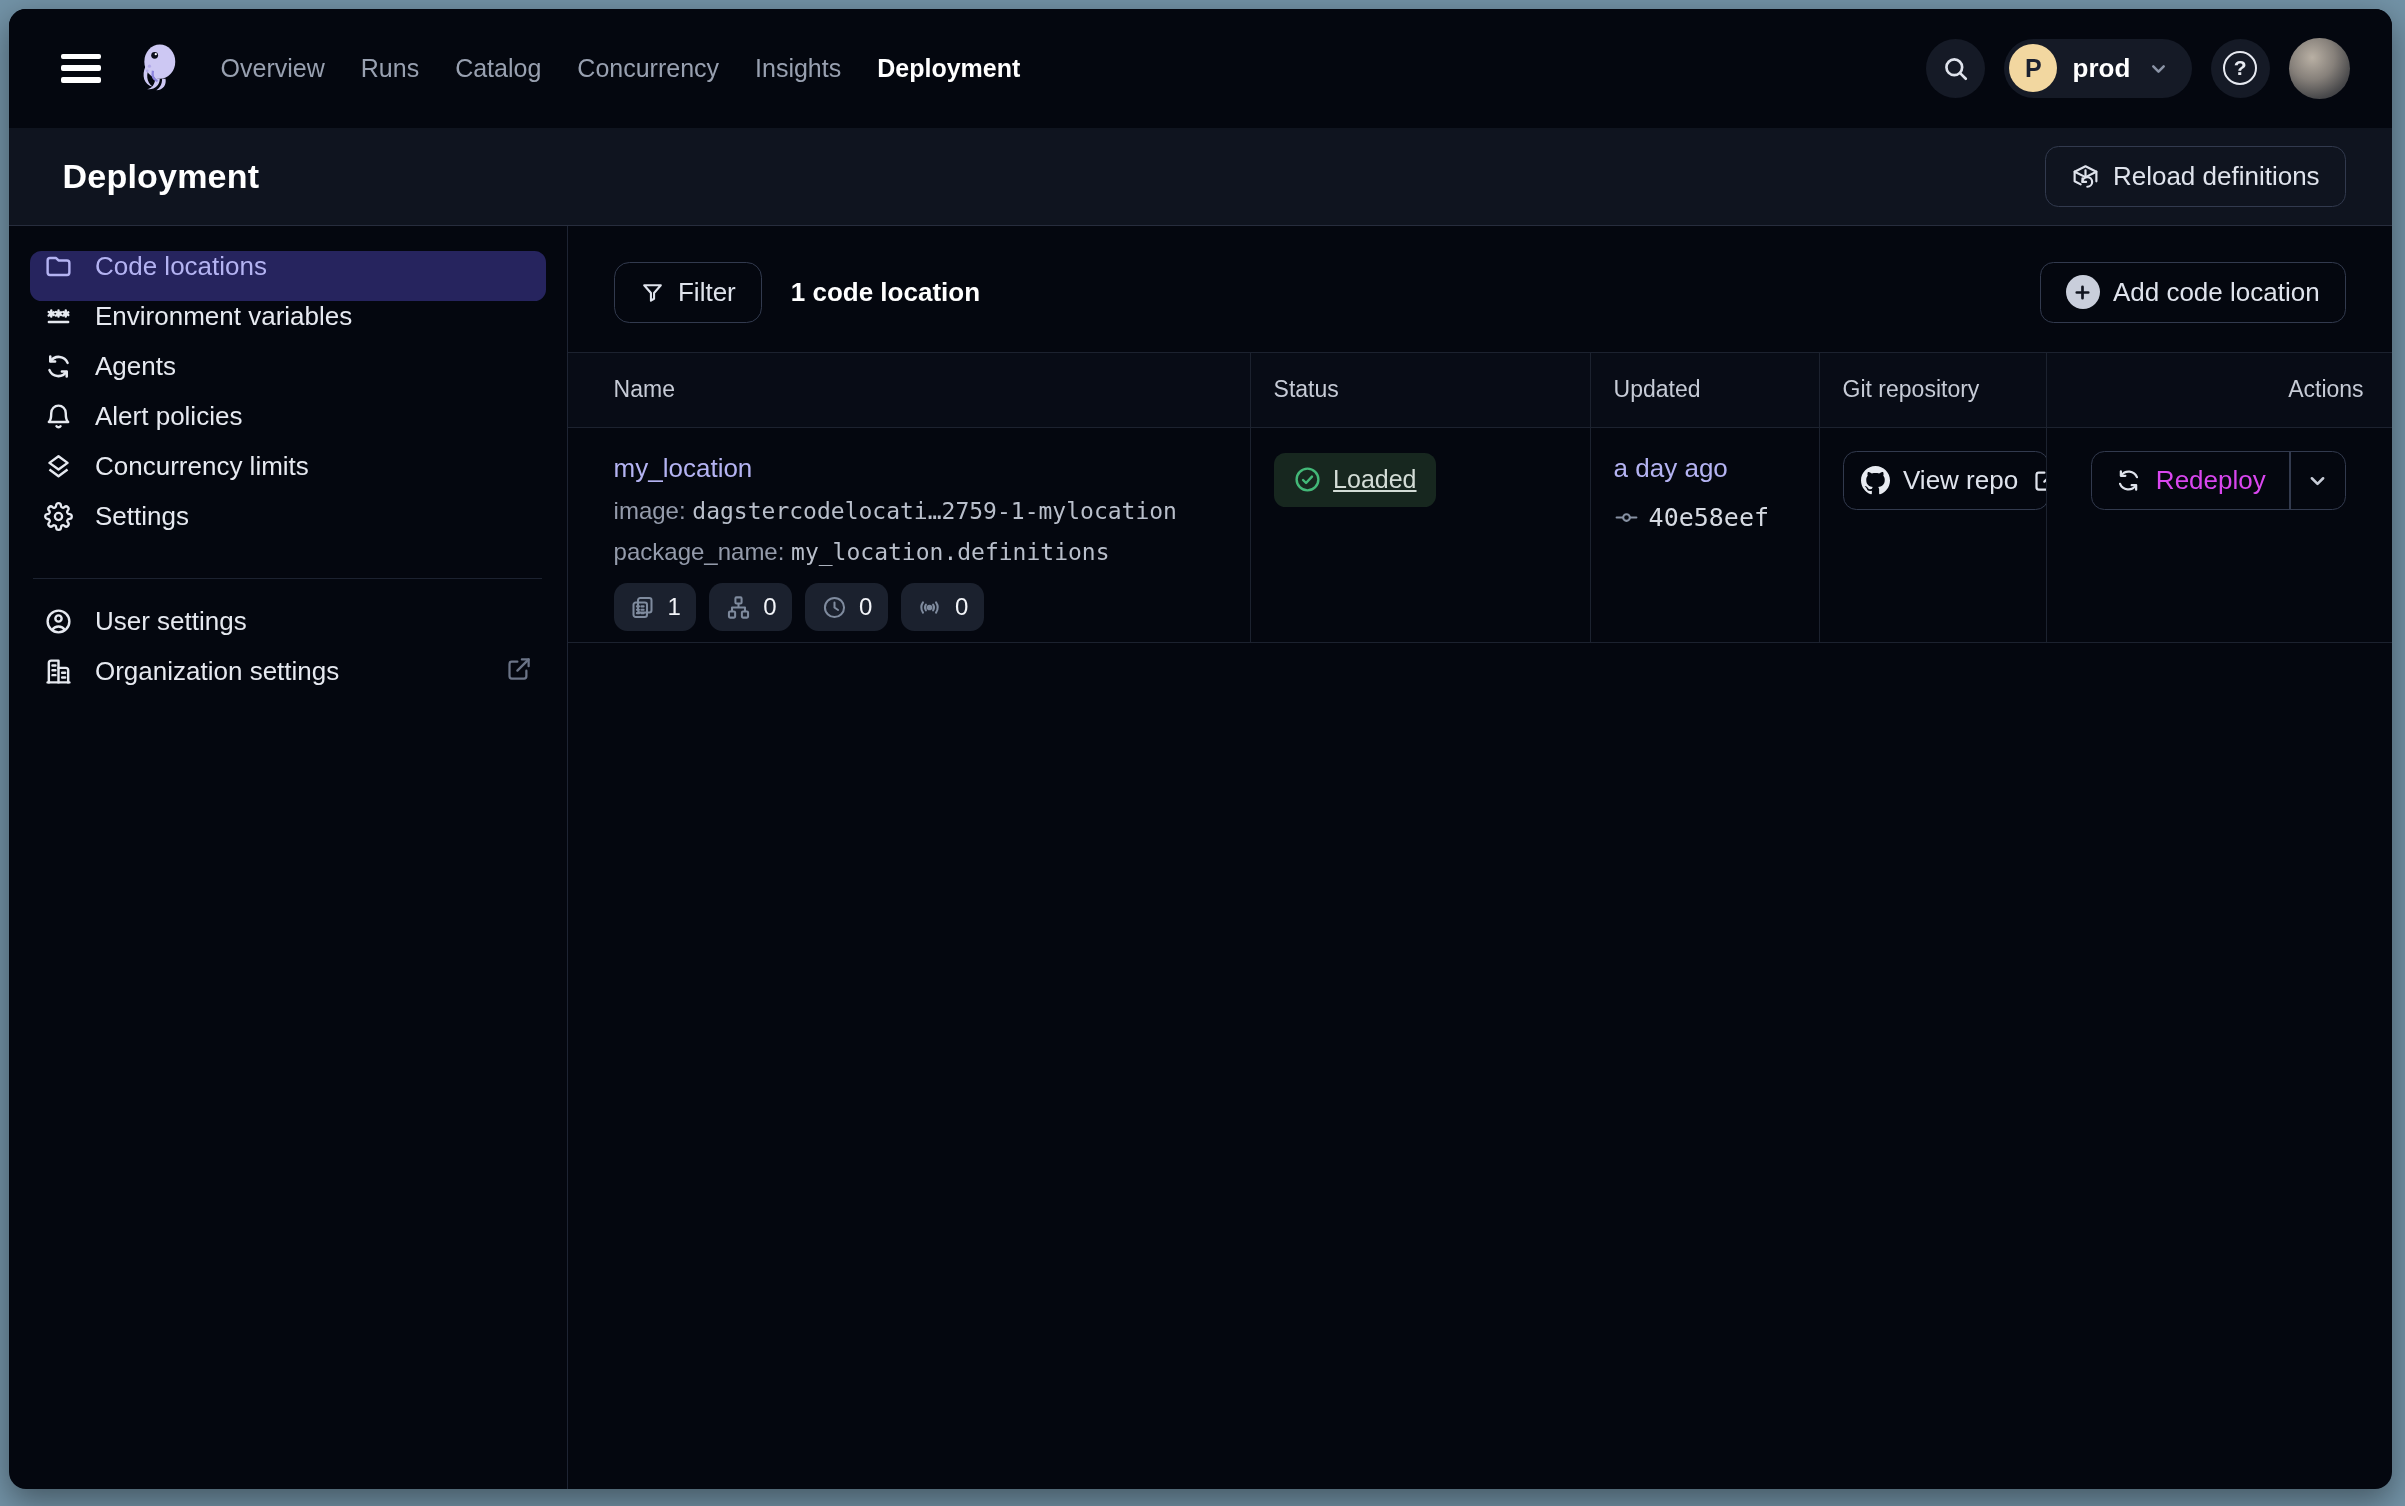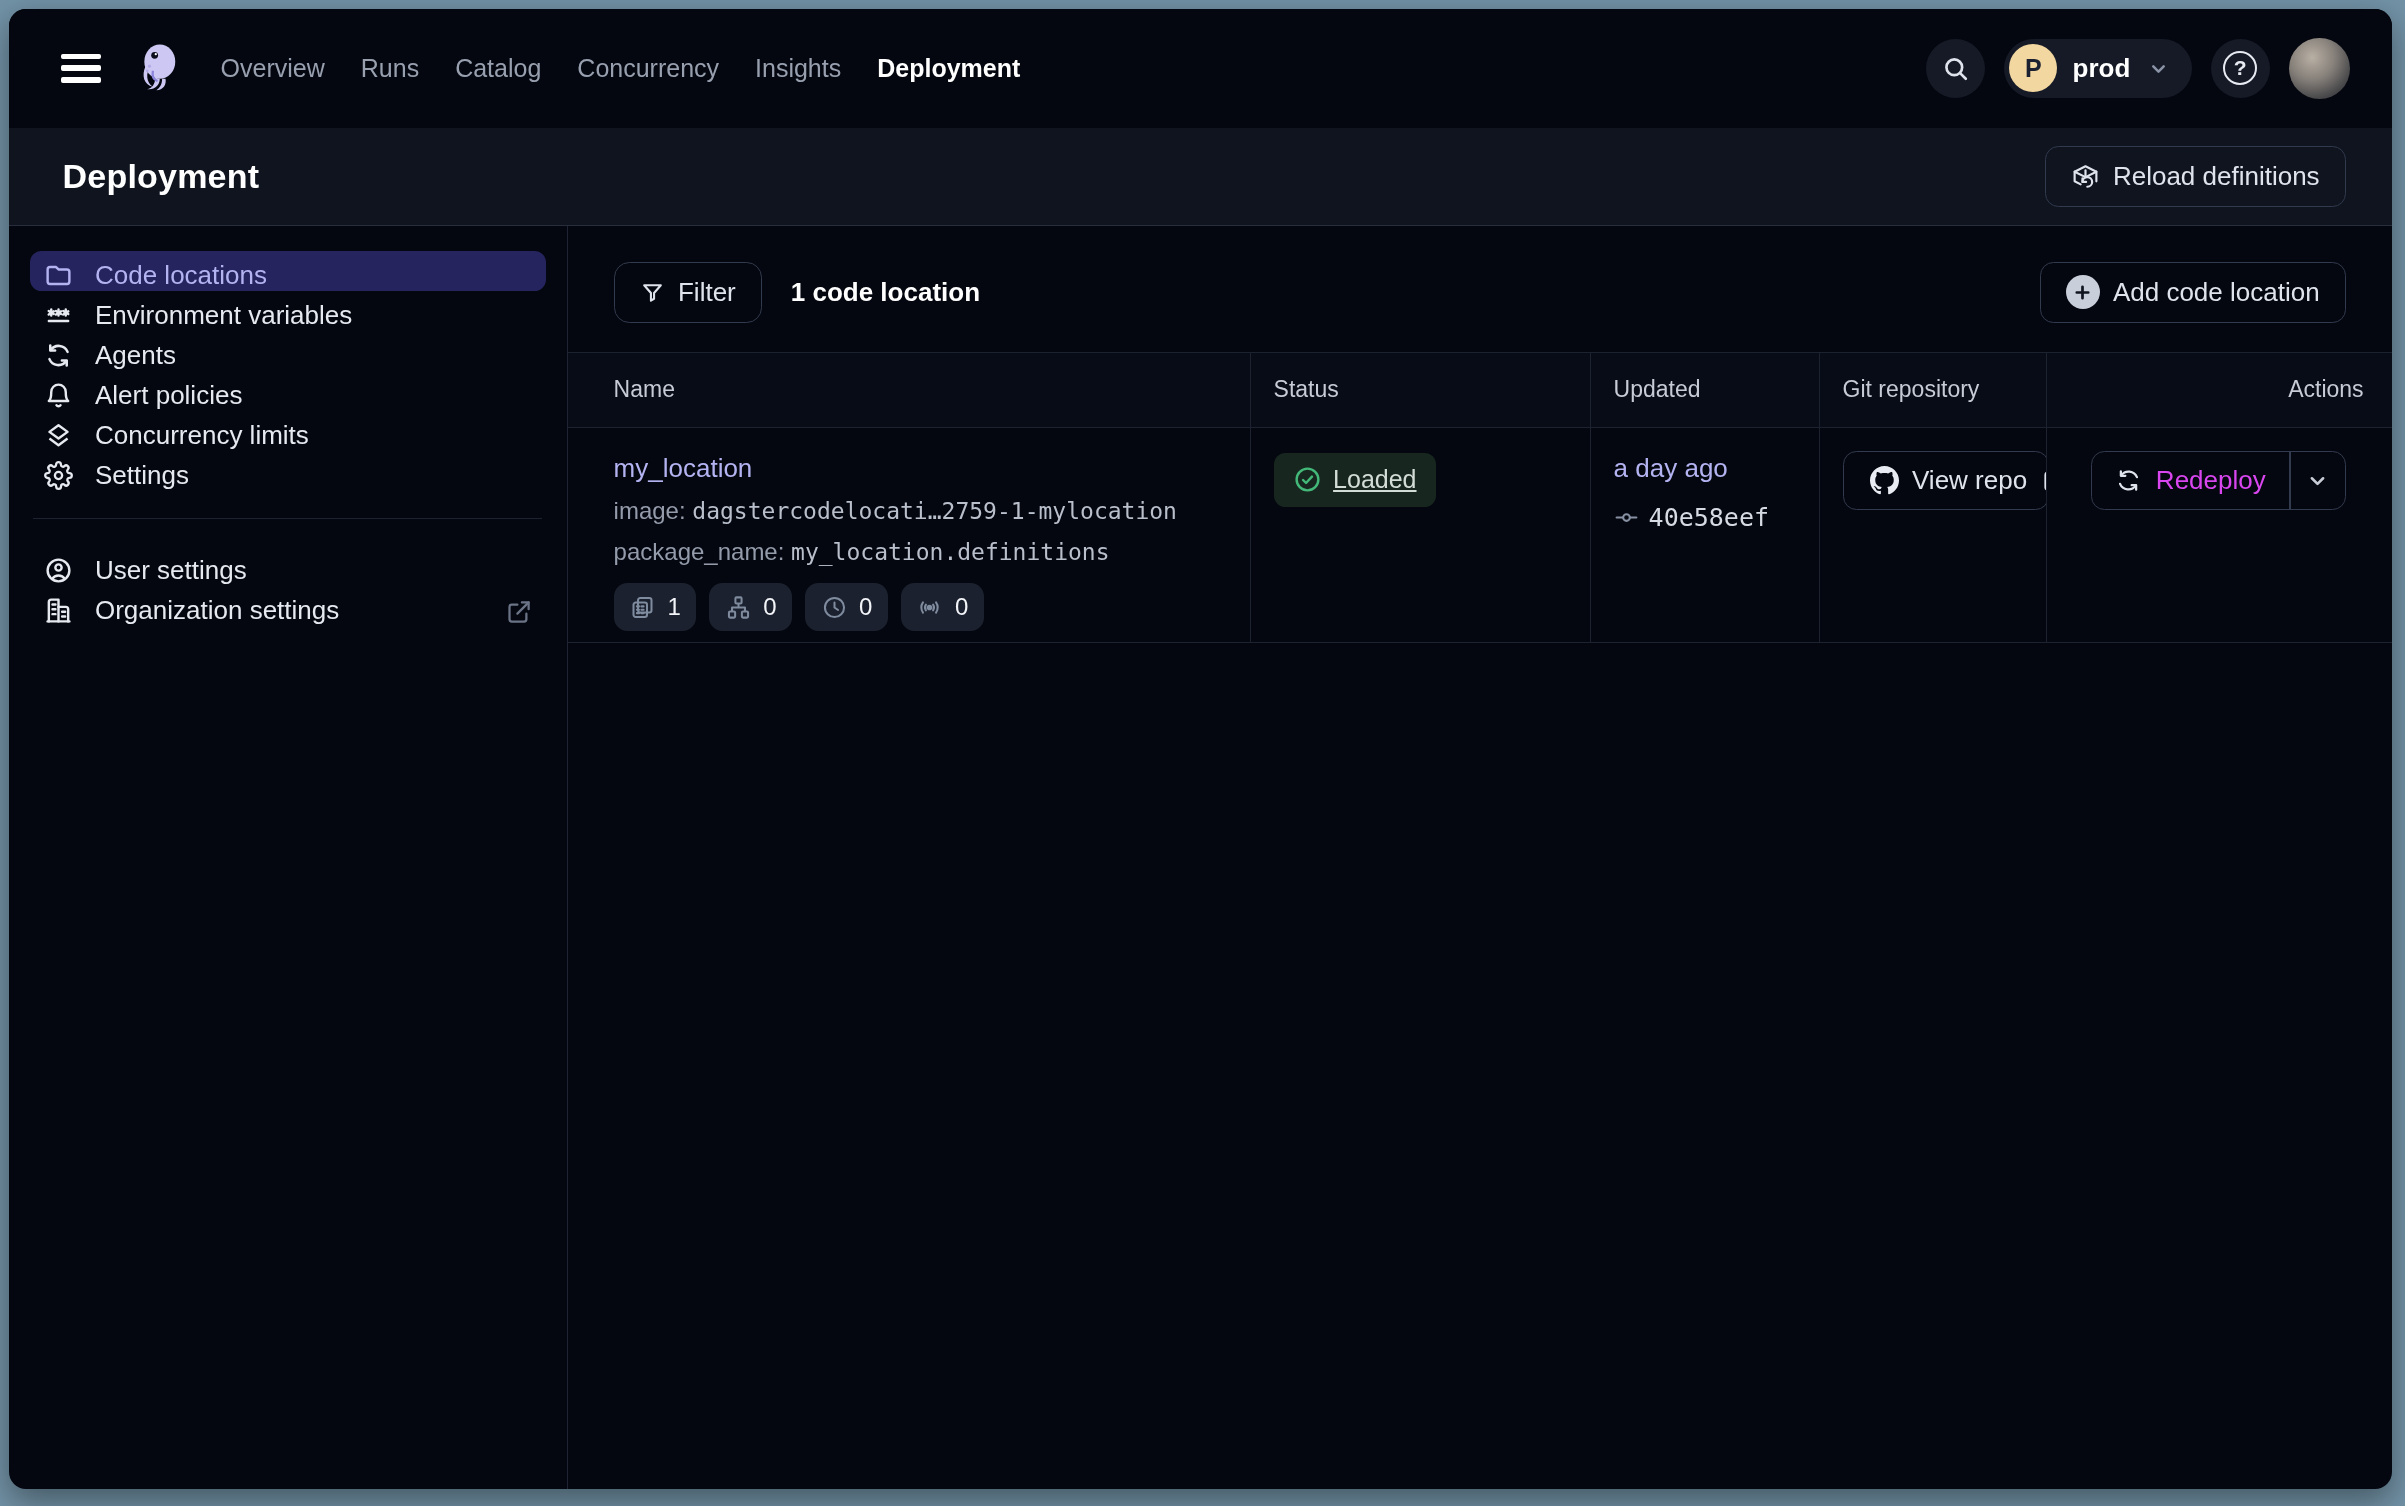--- a/index.html
+++ b/index.html
@@ -59,21 +59,21 @@
   .btn {
     display:inline-flex; align-items:center; gap:13.4px; height:61px; padding:0 25px;
     border:1.9px solid #323a4e; border-radius:13.4px; background:transparent;
     color:#dfe3ec; font-size:26px; font-family:"Liberation Sans",sans-serif; cursor:pointer; white-space:nowrap;
   }
   .page-header .btn { margin-left:auto; }
   
   .app-body { flex:1; display:flex; min-height:0; }
   .sidebar { width:559px; flex:0 0 559px; border-right:1.9px solid #1e2433; padding:25px 21px 0 21px; }
   .side-item {
-    height:40px; display:flex; align-items:flex-end; gap:21px; padding:0 13.4px 0 13.4px;
+    height:50px; display:flex; align-items:flex-start; gap:21px; padding:0 13.4px 0 13.4px;
     border-radius:11.5px; color:#e6e9f0; font-size:26px; cursor:pointer;
   }
   .side-item .sicon { width:31px; height:31px; flex:0 0 31px; display:flex; align-items:center; justify-content:center; }
   .side-item.active { background:#26245e; color:#b4b3f2; }
   .side-divider { border:none; border-top:1.9px solid #1c2230; margin:27px 3.8px; }
   .side-item .ext { margin-left:auto; color:#6b7487; }
   
   .content { flex:1; display:flex; flex-direction:column; min-width:0; }
   .toolbar { height:126px; flex:0 0 126px; display:flex; align-items:center; padding:7.6px 46px 0 46px; }
   .count-label { font-size:26px; font-weight:700; color:#ffffff; margin-left:29px; }
@@ -103,21 +103,21 @@
   }
   .chip .cnt { color:#f2f4f8; font-size:24px; }
   .status-badge {
     display:inline-flex; align-items:center; gap:11.5px; height:54px; padding:0 19px;
     background:#17271f; border-radius:11.5px; color:#d3dcd6; font-size:25px;text-decoration:underline;
   }
   .updated-link { color:#b4b3f2; font-size:26px; text-decoration:none; cursor:pointer; display:inline-block; }
   .commit-line { display:flex; align-items:center; gap:10px; margin-top:19px; color:#8791a3; }
   .commit-line .hash { font-family:"DejaVu Sans Mono", monospace; font-size:25px; color:#d6dae2; }
   .repo-btn {
-    display:inline-flex; align-items:center; gap:13.4px; height:59px; width:206px; padding:0 26px;
+    display:inline-flex; align-items:center; gap:13.4px; height:59px; width:206px; padding:0 17px;
     border:1.9px solid #323a4e; border-radius:13.4px; color:#dfe3ec; font-size:26px;
     overflow:hidden; white-space:nowrap; cursor:pointer; background:transparent;
   }
   .split-btn {
     display:inline-flex; align-items:stretch; height:59px; border:1.9px solid #323a4e; border-radius:13.4px; overflow:hidden;
   }
   .split-main { display:flex; align-items:center; gap:13.4px; padding:0 23px; color:#d946ef; font-size:26px; cursor:pointer; }
   .split-sep { width:1.9px; background:#323a4e; }
   .split-caret { width:54px; display:flex; align-items:center; justify-content:center; cursor:pointer; color:#c6cbd6; }
   svg { display:block; }

